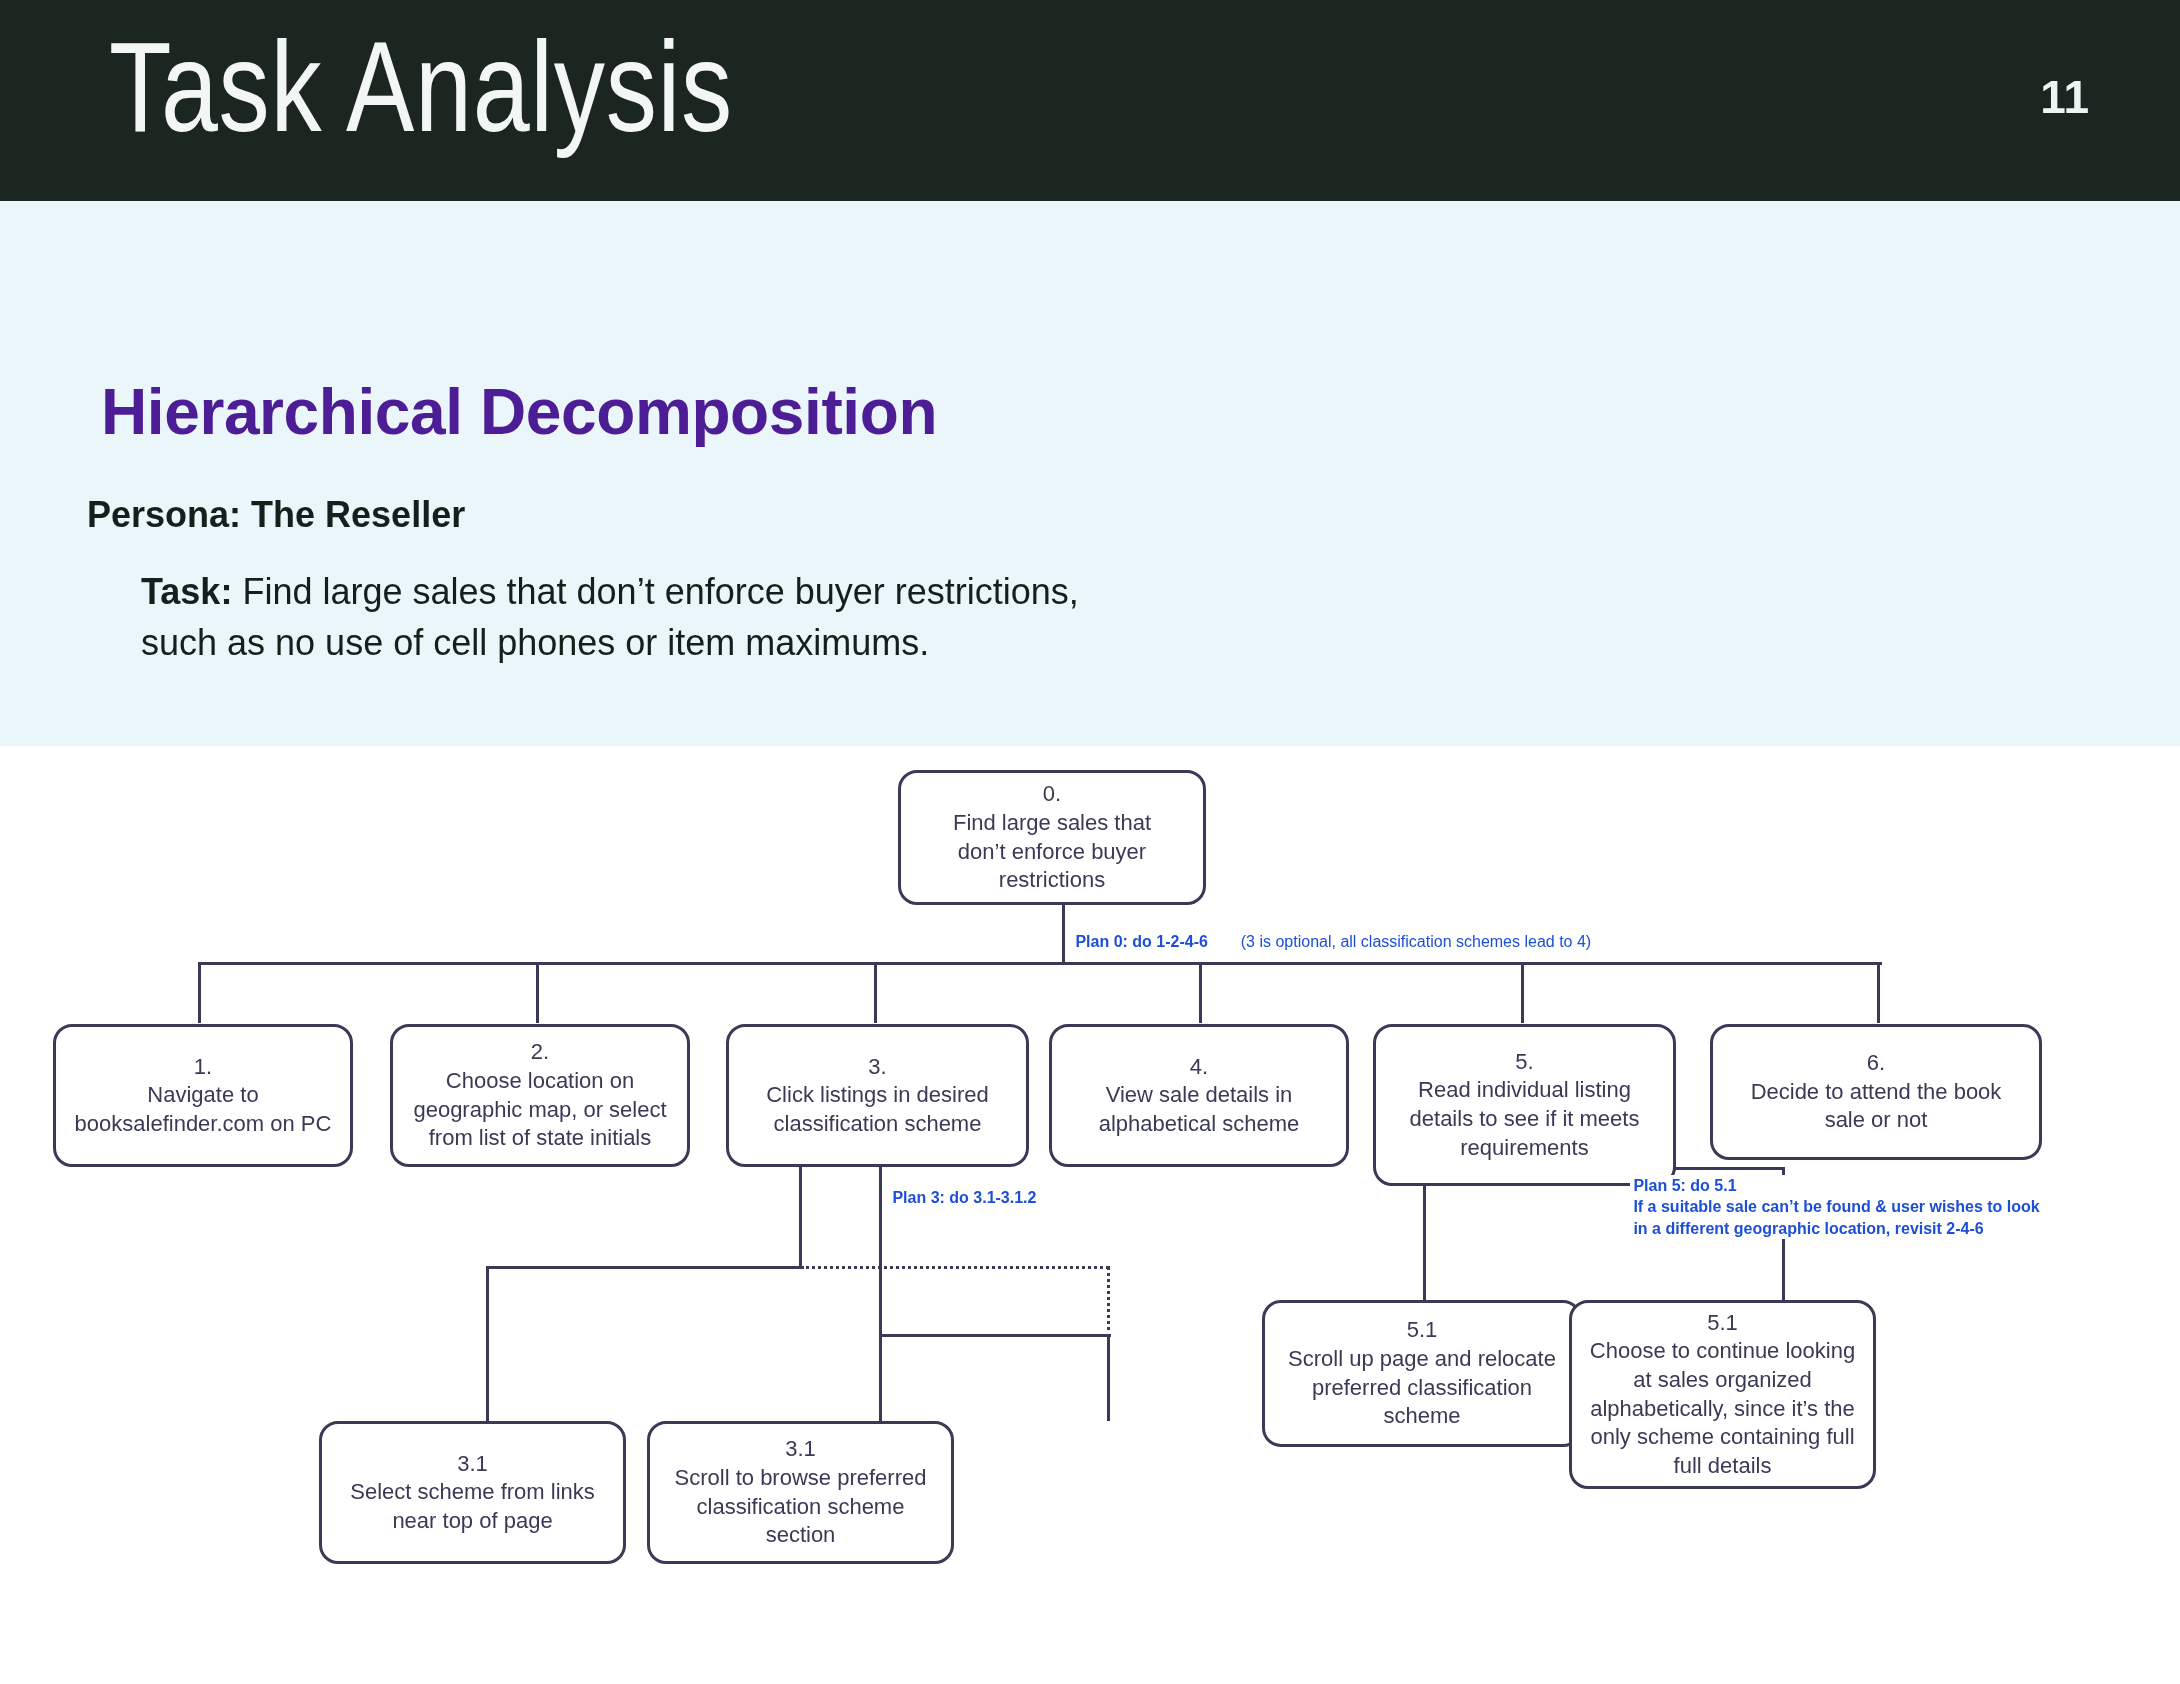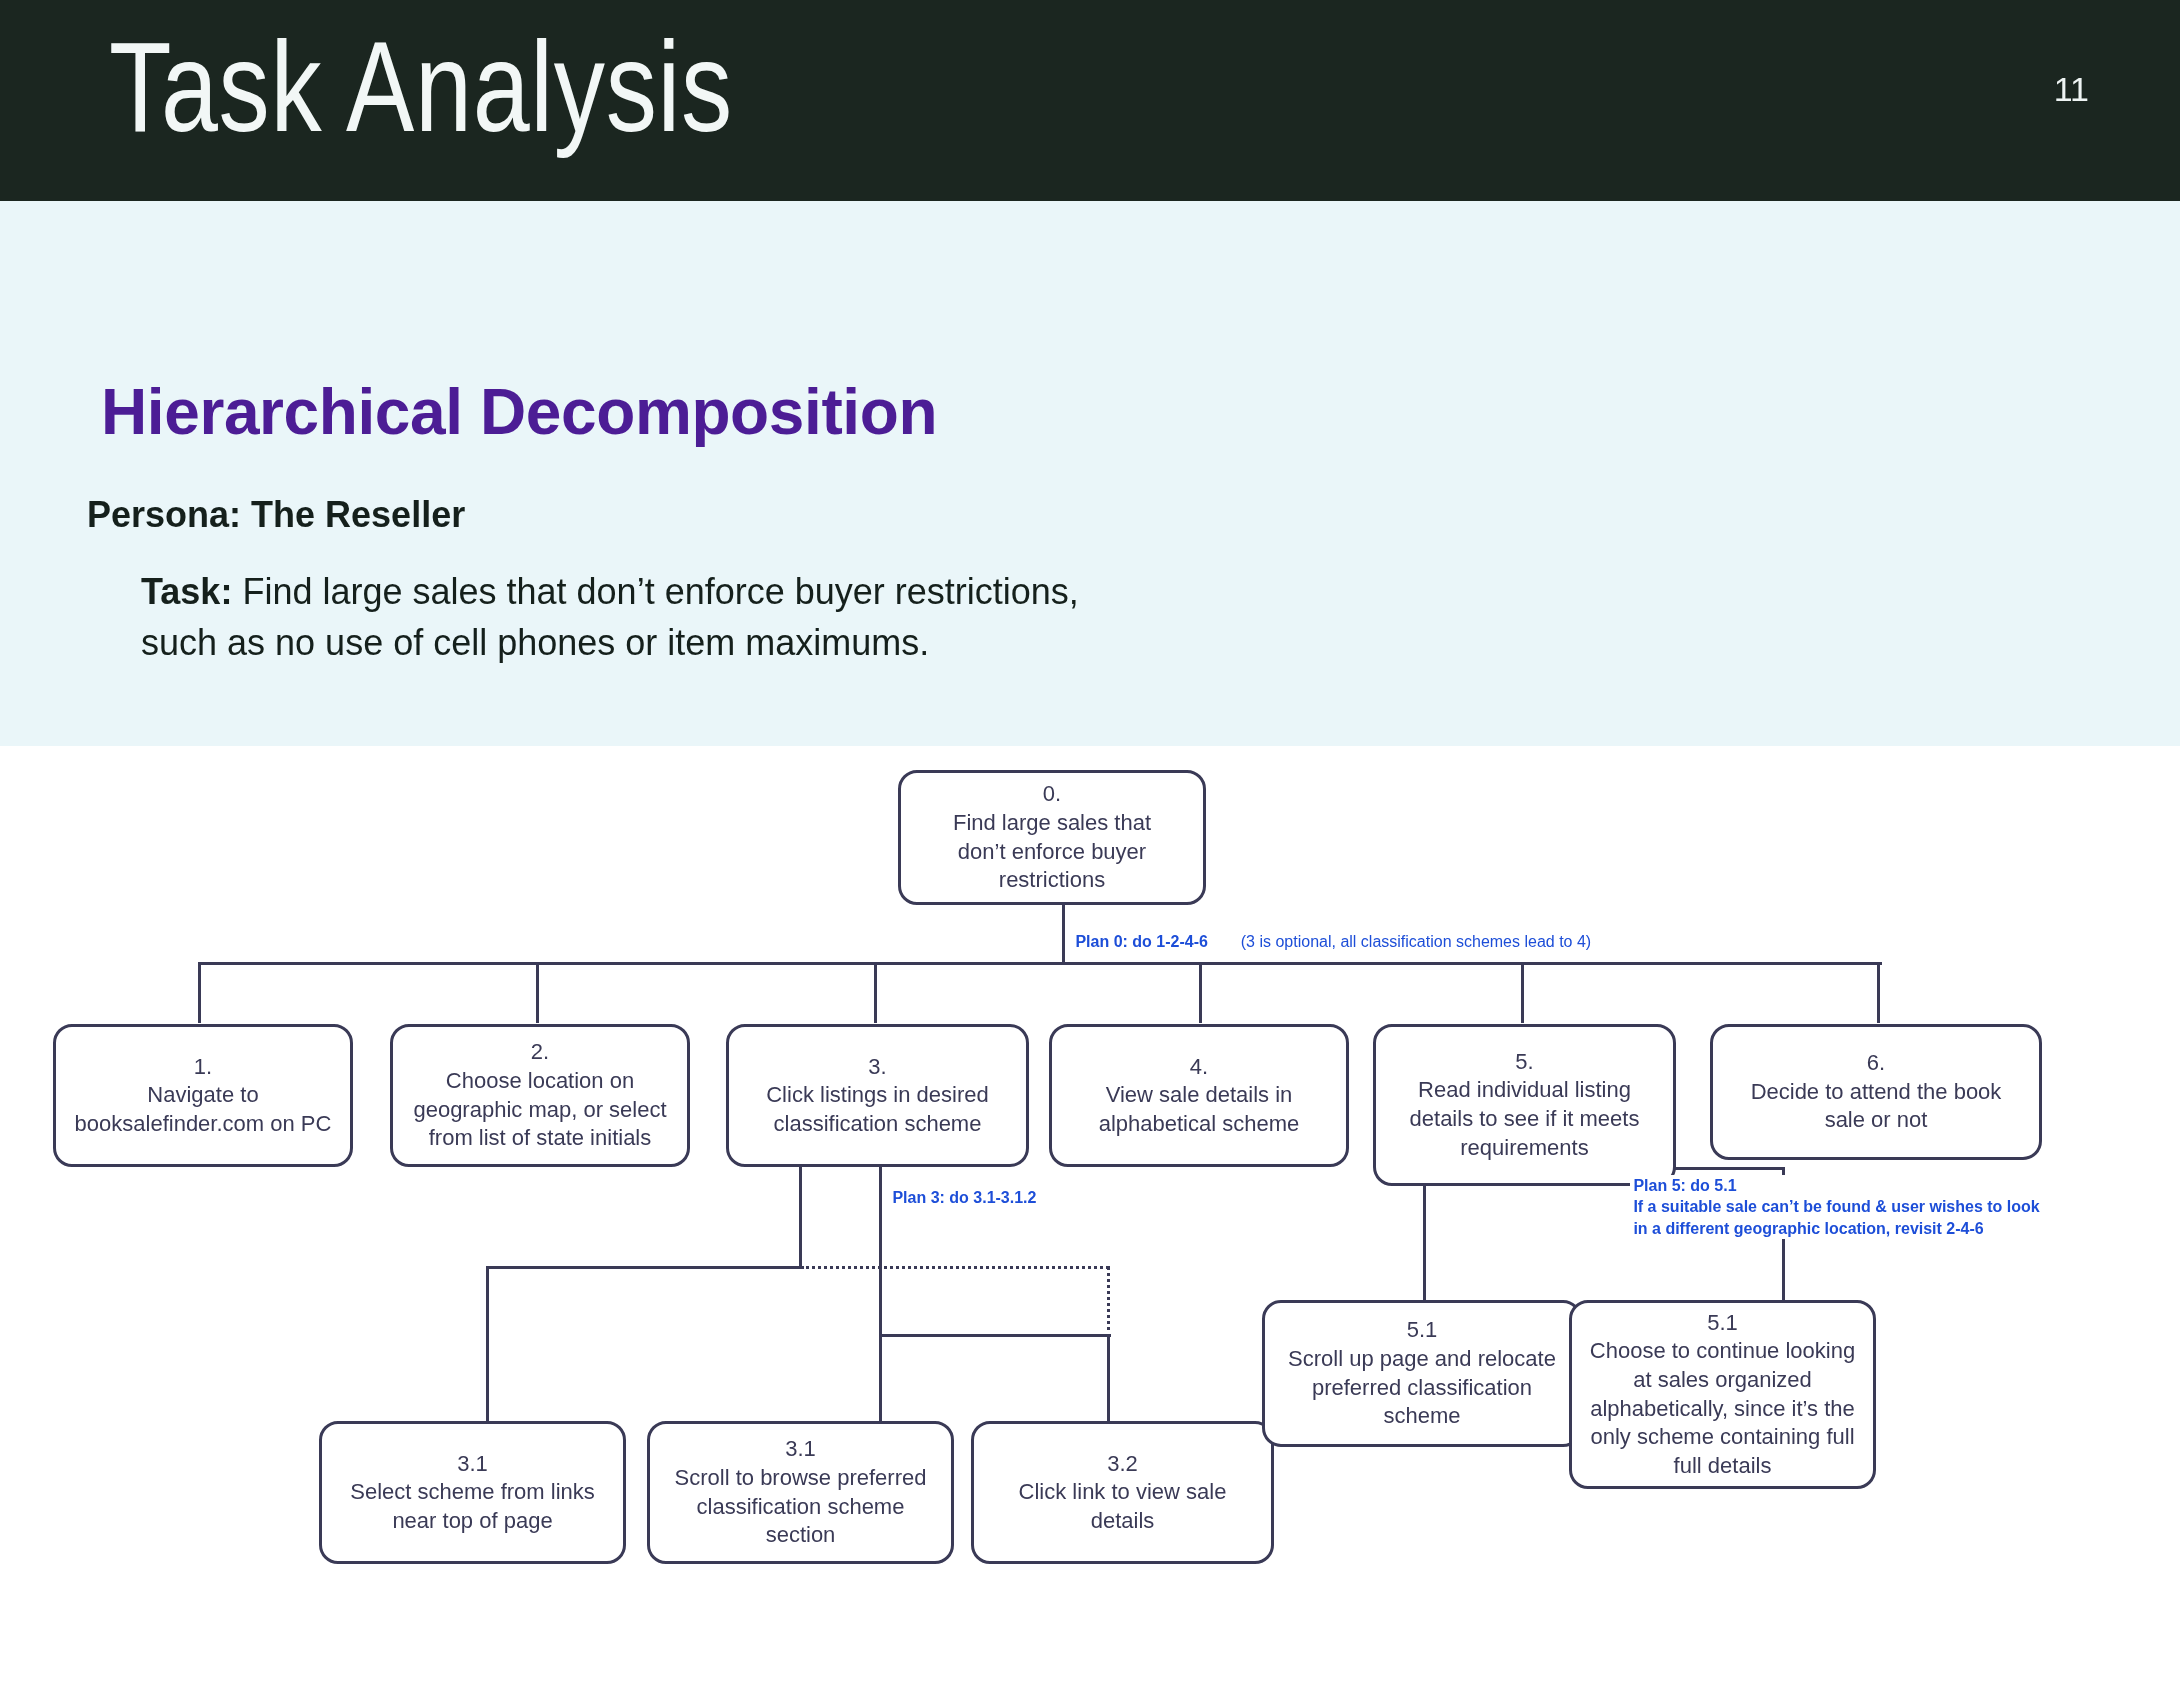--- a/index.html
+++ b/index.html
@@ -20,21 +20,21 @@
   .slide-title{
     position:absolute; left:109px; top:15.3px;
     font-family:"Liberation Sans", sans-serif;
     font-size:128px; font-weight:300; letter-spacing:0.9px;
     color:#f2f7f6; line-height:1.12;
     transform:scaleX(0.80); transform-origin:left top;
     white-space:nowrap;
   }
   .page-number{
     position:absolute; right:92px; top:70px;
-    font-size:34px; font-weight:400; color:#eef4f3;
+    font-size:46px; font-weight:700; color:#eef4f3;
     letter-spacing:0px;
   }
 
   
   .content-band{
     position:absolute; left:0; top:201px; width:2181px; height:545px;
     background:#eaf6f9;
   }
   .section-heading{
     position:absolute; left:101px; top:375px;
@@ -230,25 +230,20 @@
     <span class="txt">near top of page</span>
   </div>
 
   <div class="node" style="left:647px; top:675px; width:307px; height:143px;">
     <span class="num">3.1</span>
     <span class="txt">Scroll to browse preferred</span>
     <span class="txt">classification scheme</span>
     <span class="txt">section</span>
   </div>
 
-  <div class="node" style="left:971px; top:675px; width:303px; height:143px;">
-    <span class="num">3.2</span>
-    <span class="txt">Click link to view sale</span>
-    <span class="txt">details</span>
-  </div>
 
   <div class="node" style="left:1262px; top:554px; width:320px; height:147px;">
     <span class="num">5.1</span>
     <span class="txt">Scroll up page and relocate</span>
     <span class="txt">preferred classification</span>
     <span class="txt">scheme</span>
   </div>
 
   <div class="node" style="left:1569px; top:554px; width:307px; height:189px;">
     <span class="num">5.1</span>

